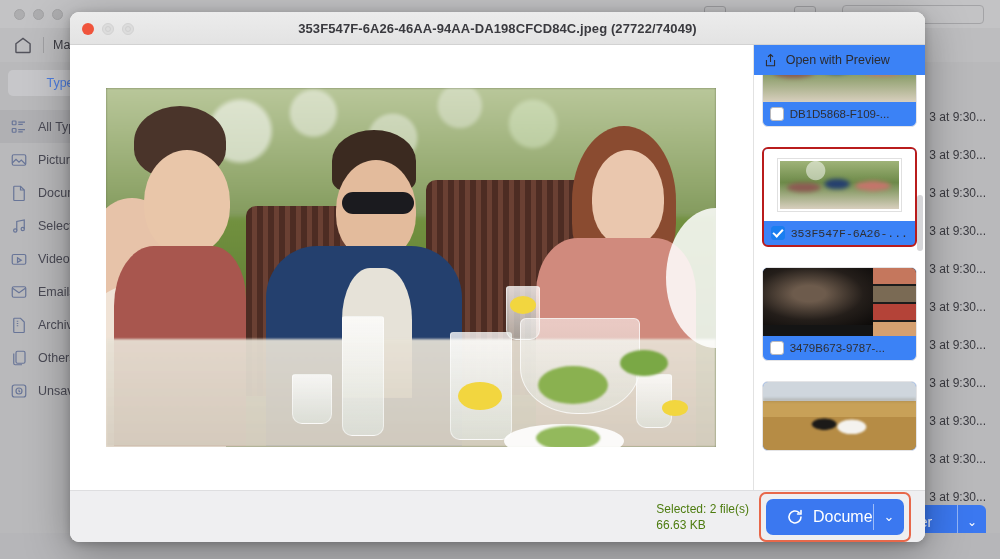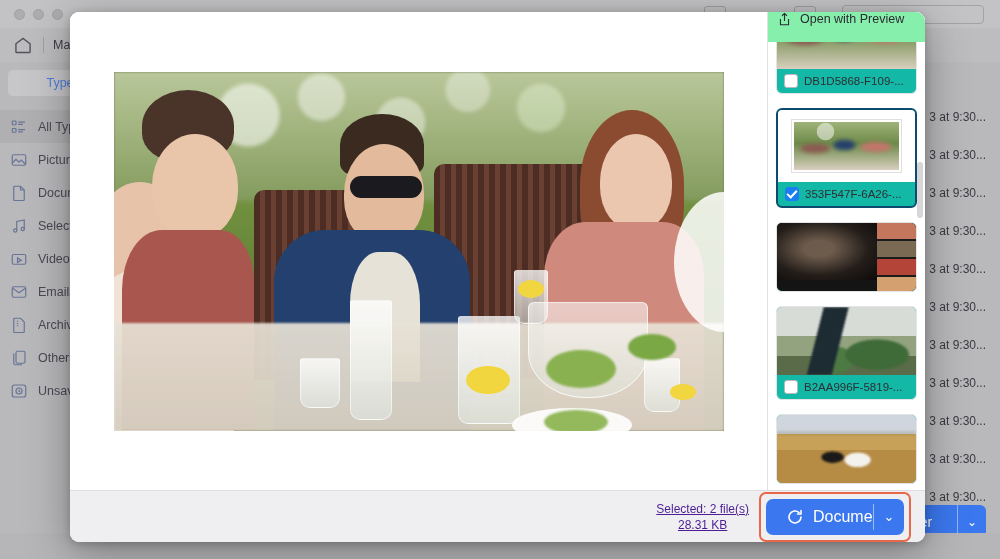--- a/index.html
+++ b/index.html
@@ -188,22 +188,22 @@
   .m-files {
     flex: 0 0 158px; position: relative;
     background: #fff; border-left: 1px solid #e2e2e2;
     display: flex; flex-direction: column;
   }
   .files-head {
     flex: 0 0 auto; background: #f2f2f2;
   }
   .open-preview {
     height: 30px; display:flex; gap: 9px;
-    padding: 0 10px; font-size: 12.5px; color: #2c2c31; font-weight: 500;
-    background: #86efac;
+    padding: 8px 10px; font-size: 12.5px; color: #2c2c31; font-weight: 500;
+    background: #3b82f6;
   }
   .share-ico { width: 13px; height: 15px; flex:0 0 13px; }
   .select-all {
     height: 25px; display:flex; align-items:center; gap: 7px;
     padding: 0 10px; font-size: 12px; color: #3a3a3f;
     background: #f7f7f7; border-bottom: 1px solid #e8e8e8;
   }
   .cb {
     width: 14px; height: 14px; border-radius: 3px; flex:0 0 14px;
     border: 1px solid #b9b9bd; background: #fff;
@@ -216,25 +216,25 @@
     content:""; width:4px; height:8px; margin-top:-2px;
     border: solid #fff; border-width: 0 2px 2px 0; transform: rotate(43deg);
   }
   .sa-count-hl { color: #1a7ef0; }
 
   .files-scroll {
     flex: 1; position: relative; overflow: hidden; background:#fff;
     padding: 0 8px;
   }
   .file-card {
-    position: relative; margin: 14px 0;
+    position: relative; margin: 20px 0;
     border: 1px solid #e4e4e6; border-radius: 6px;
-    background: #14b8a6; overflow: hidden;
-  }
-  .file-card.selected { border: 2px solid #0c4a6e; }
+    background: #3b82f6; overflow: hidden;
+  }
+  .file-card.selected { border: 2px solid #b91c1c; font-family: Liberation Mono, monospace; }
   .thumb { width:100%; height: 68px; display:block; position:relative; overflow:hidden; background:#ddd; }
   .thumb.inset { padding: 10px 14px; background:#fff; height: 72px; }
   .thumb.inset > .thumb-img {
     width:100%; height:100%; border: 2px solid #fff; box-shadow: 0 0 0 1px #e0e0e0;
   }
   .thumb-img { width:100%; height:100%; display:block; }
   .file-row {
     display:flex; align-items:center; gap: 6px;
     padding: 5px 7px; font-size: 11.5px; color: #2e2e33;
     white-space: nowrap; overflow: hidden;
@@ -298,23 +298,22 @@
     border-radius: 3px; background: #d6d6d9;
   }
 
   
   .m-footer {
     flex: 0 0 52px; position: relative;
     background: #efeff1; border-top: 1px solid #dedee0;
     display: flex; align-items: center; justify-content: flex-end;
   }
   .sel-info {
-    text-align: center; font-size: 12px; color: #4c1d95; line-height: 16px;
+    text-align: left; font-size: 12px; color: #4d7c0f; line-height: 16px;
     margin-right: 10px;
-    text-decoration: underline;
   }
   .rec-wrap {
     position: relative; margin-right: 14px;
     padding: 5px;
     border: 2px solid #e8684a; border-radius: 7px;
   }
   .rec-btn {
     width: 138px; height: 36px; border-radius: 7px;
     background: #3b78f0; display:flex; align-items:center;
     color:#fff; font-size: 16px; cursor: pointer;
@@ -446,20 +445,28 @@
       <span class="bg-recover-div"></span>
       <span class="bg-recover-chev">⌄</span>
     </div>
   </div>
 
   <div class="bg-bottom"></div>
 </div>
 
 <div id="modal">
 
+  <div class="m-titlebar">
+    <div class="m-lights">
+      <span class="m-light red"></span>
+      <span class="m-light off"></span>
+      <span class="m-light off"></span>
+    </div>
+    <div class="m-title">353F547F-6A26-46AA-94AA-DA198CFCD84C.jpeg (27722/74049)</div>
+  </div>
 
   <div class="m-body">
 
     <div class="m-preview">
       <div class="photo-frame" aria-label="Group of friends eating at an outdoor garden table">
         <div class="ph-bg"></div>
         <div class="ph-grass"></div>
 
         <div class="ph-chair-back" style="left:140px; top:118px; width:145px; height:190px;"></div>
         <div class="ph-chair-back" style="left:320px; top:92px;  width:190px; height:215px;"></div>
@@ -526,43 +533,40 @@
             <div class="thumb-img tn-dinner" style="position:relative;"></div>
           </div>
           <div class="file-row">
             <span class="cb on"></span>
             <span>353F547F-6A26-...</span>
           </div>
         </div>
 
         <div class="file-card">
           <div class="thumb tn-video"></div>
-        </div>
-
-        <div class="file-card">
-          <div class="thumb tn-plant"></div>
           <div class="file-row">
             <span class="cb"></span>
-            <span>B2AA996F-5819-...</span>
+            <span>3479B673-9787-...</span>
           </div>
         </div>
+
 
         <div class="file-card">
           <div class="thumb tn-wedding"></div>
         </div>
 
         <div class="files-sb"></div>
       </div>
     </div>
   </div>
 
   <div class="m-footer">
     <div class="sel-info">
       <div>Selected: 2 file(s)</div>
-      <div>28.31 KB</div>
+      <div>66.63 KB</div>
     </div>
     <div class="rec-wrap">
       <div class="rec-btn">
         <svg class="rec-icon" viewBox="0 0 24 24" fill="none" stroke="#fff" stroke-width="2.1" stroke-linecap="round">
           <path d="M20 12a8 8 0 1 1-2.6-5.9"></path>
           <path d="M20 3.4V8h-4.6"></path>
         </svg>
         <span class="rec-lbl">Docume</span>
         <span class="rec-div"></span>
         <span class="rec-chev">⌄</span>

